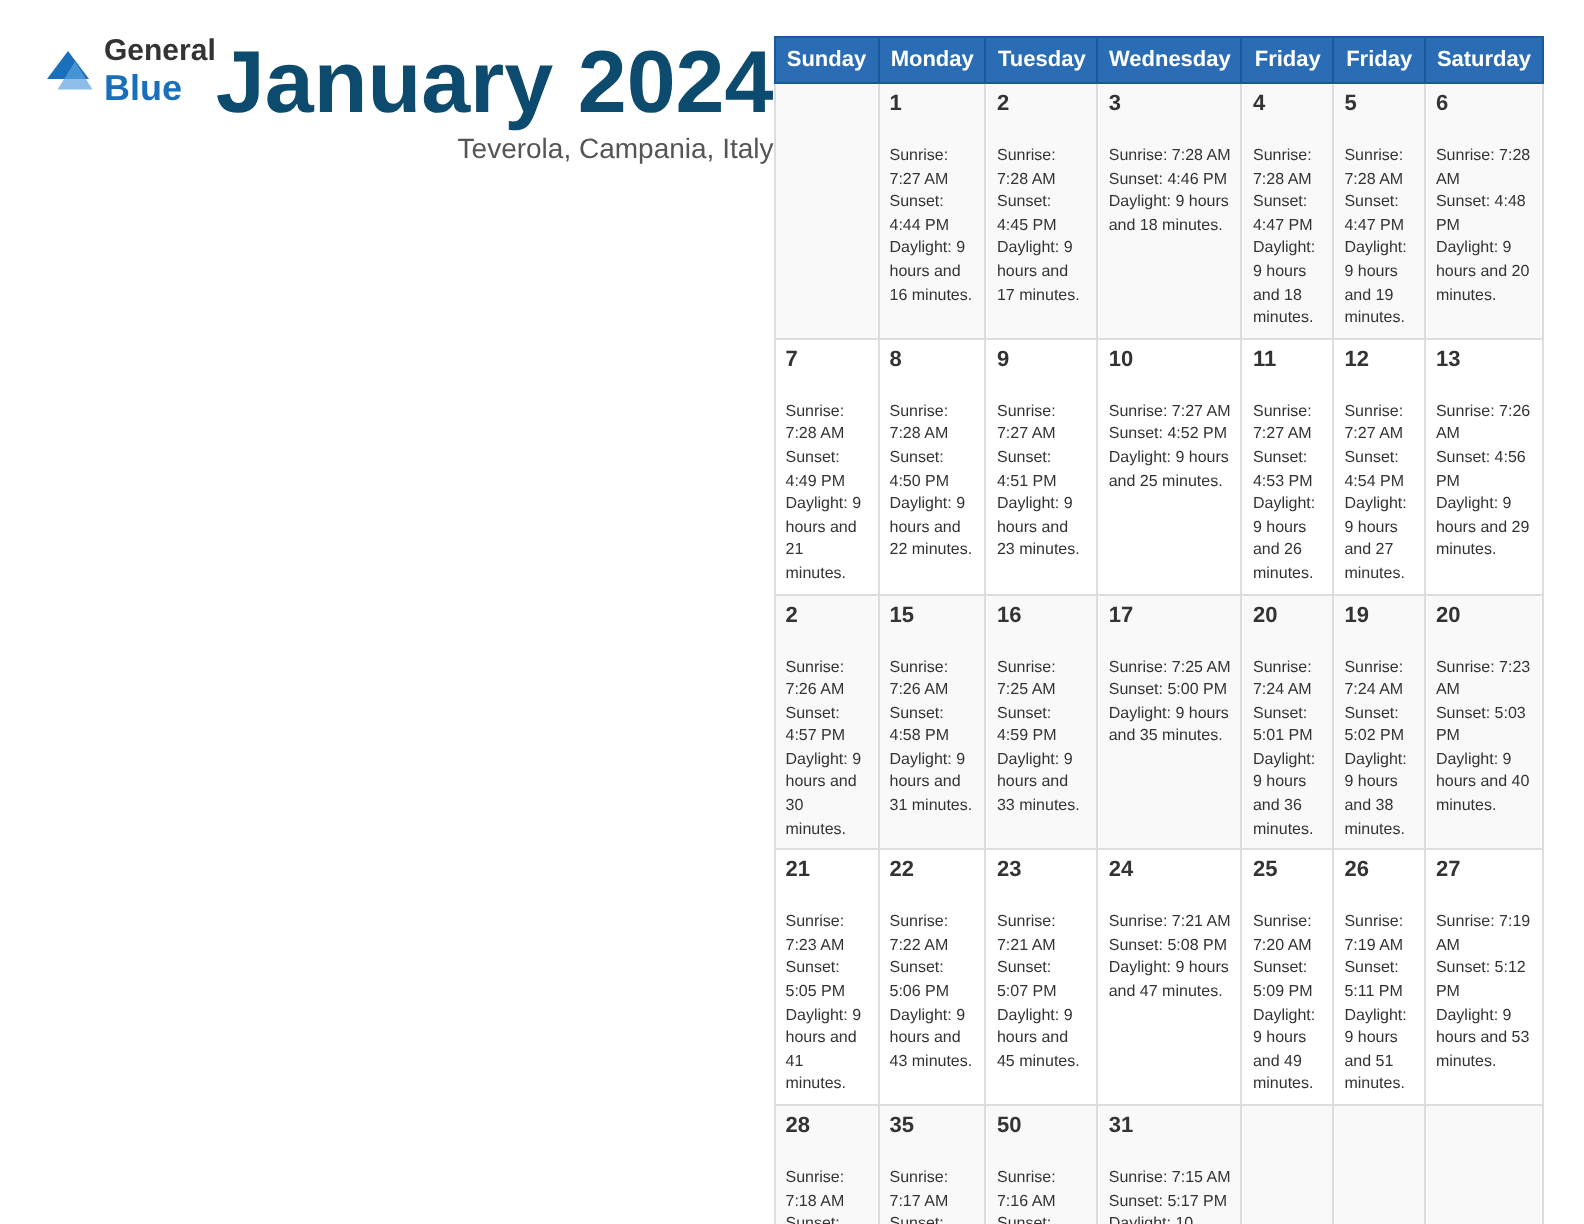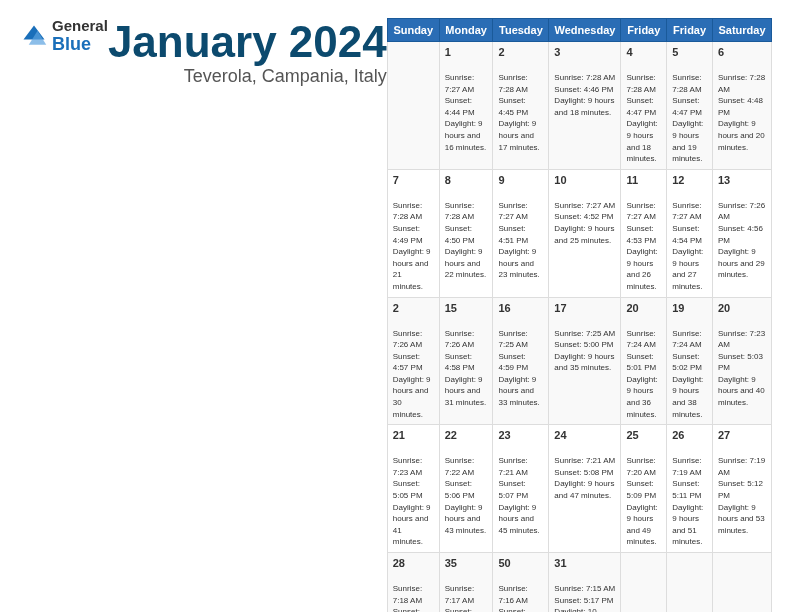--- a/index.html
+++ b/index.html
@@ -50,21 +50,21 @@
     .title-block {
       text-align: right;
     }
     .month-title {
       font-size: 44px;
       font-weight: bold;
       color: #0c4a6e;
       line-height: 1.1;
     }
     .location-title {
-      font-size: 18px;
+      font-size: 14px;
       color: #555;
     }
     table {
       width: 100%;
       border-collapse: collapse;
       flex: 1;
     }
     thead tr th {
       background-color: #2a6db5;
       color: #fff;

